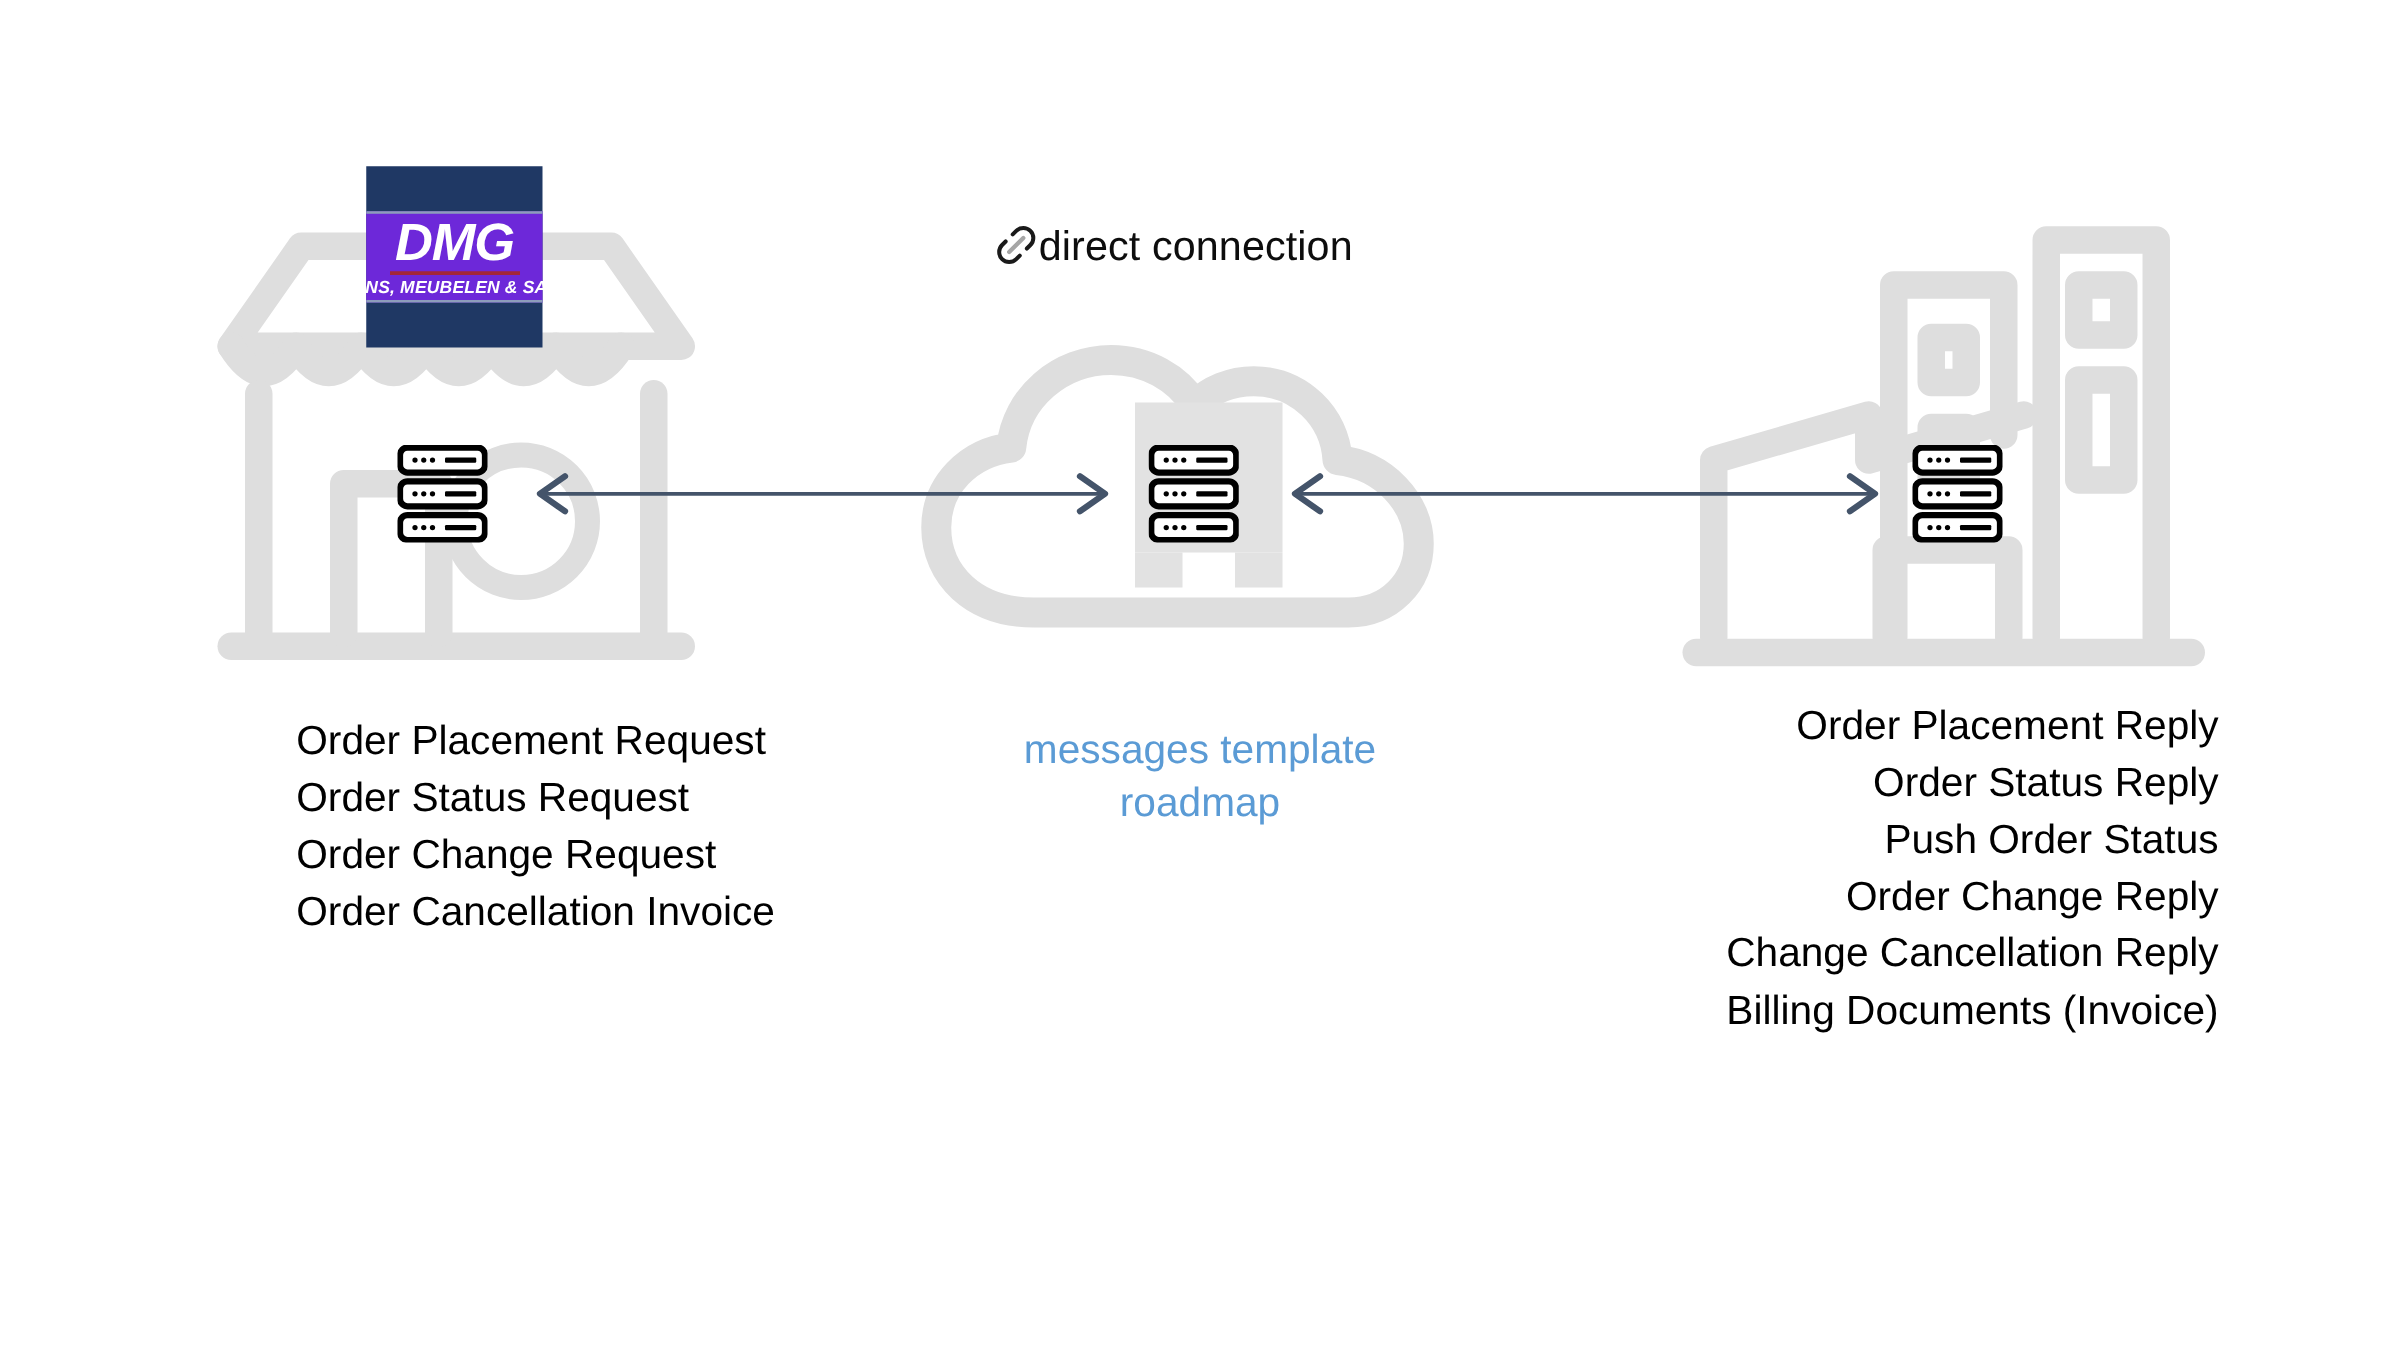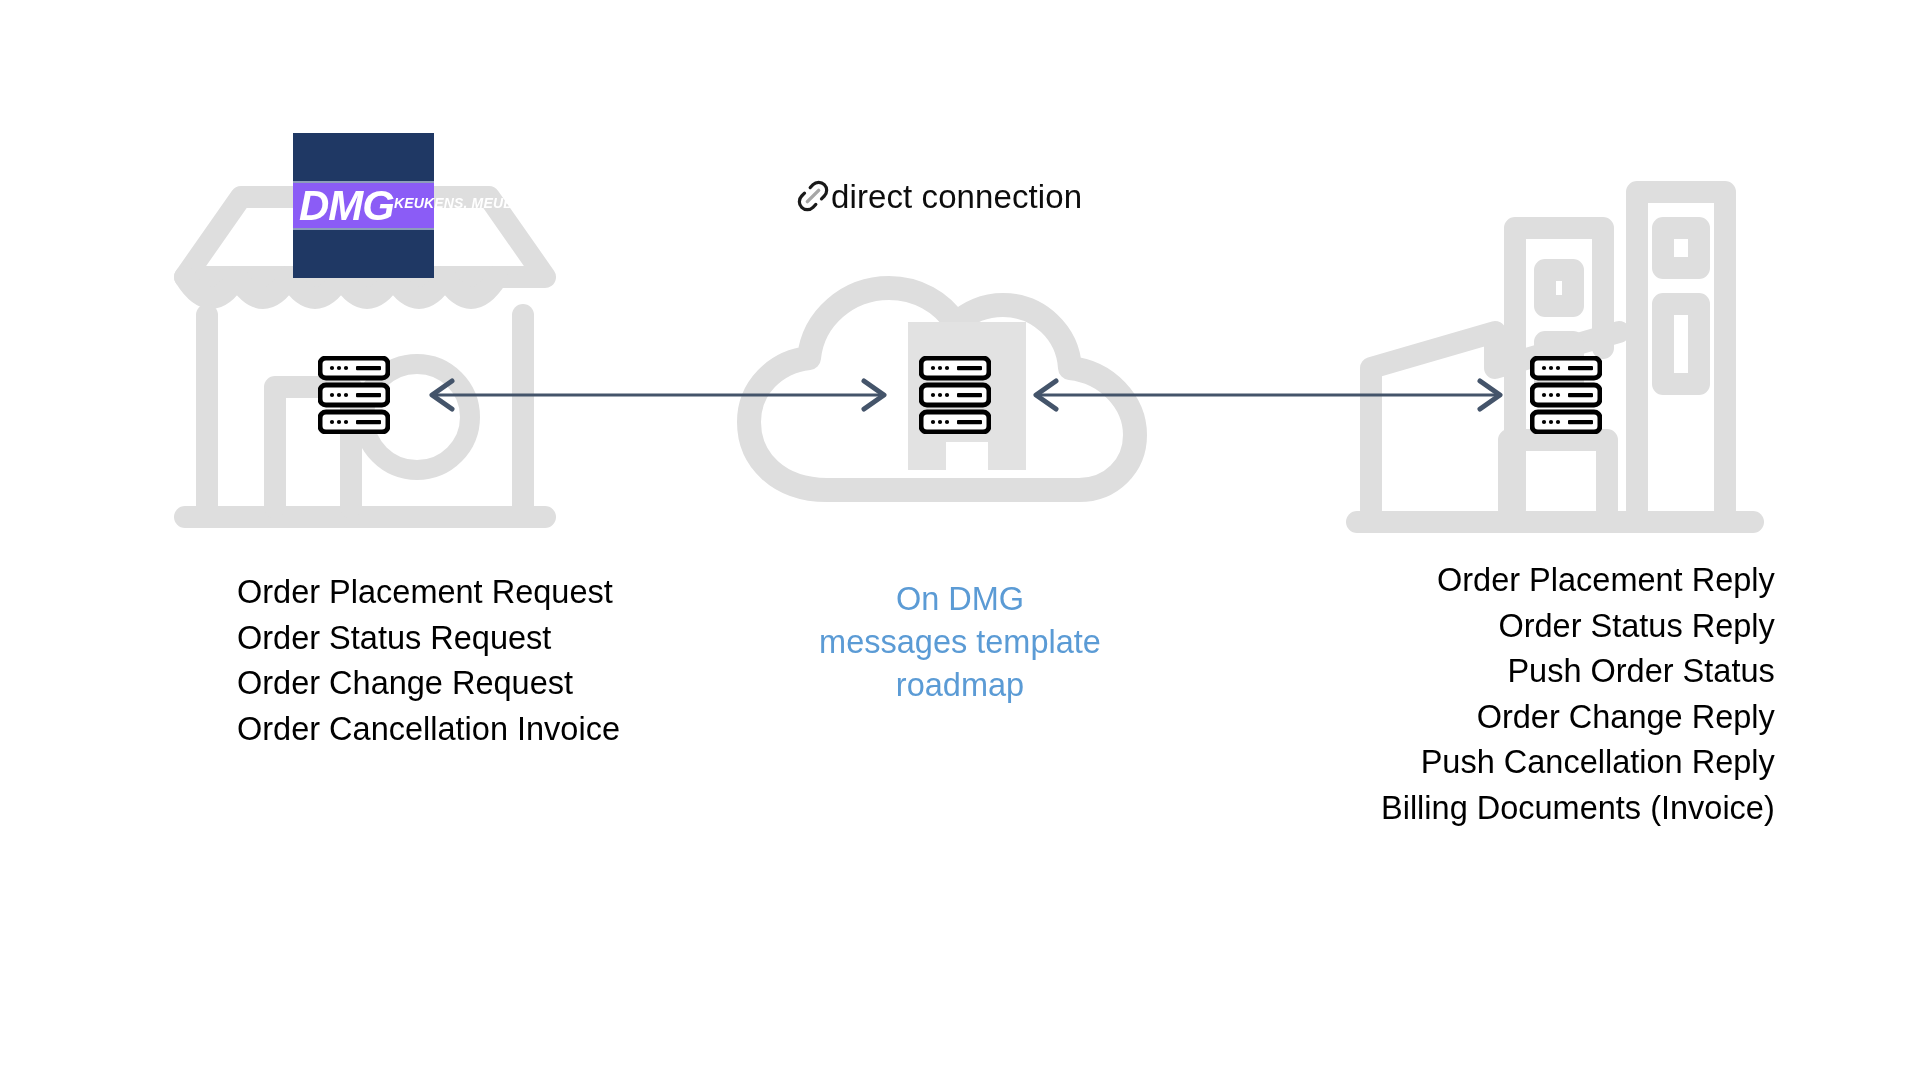--- a/index.html
+++ b/index.html
@@ -60,25 +60,25 @@
     display: flex;
     flex-direction: column;
     justify-content: center;
     align-items: center;
     z-index: 6;
   }
   #dmg-logo .logo-inner {
     width: 100%;
     padding: 0 6px;
     display: flex;
-    flex-direction: row;
+    flex-direction: column;
     align-items: center;
     border-top: 2px solid #8d9dbb;
     border-bottom: 2px solid #8d9dbb;
-    background: #8b5cf6;
+    background: #6d28d9;
   }
   #dmg-logo .logo-word {
     font-family: "Liberation Sans", sans-serif;
     font-weight: bold;
     font-style: italic;
     font-size: 42px;
     line-height: 1.02;
     color: #ffffff;
     letter-spacing: -1px;
     margin-top: 2px;
@@ -309,27 +309,26 @@
   </svg>
 
   <div class="msg-list" id="left-messages">
     <div>Order Placement Request</div>
     <div>Order Status Request</div>
     <div>Order Change Request</div>
     <div>Order Cancellation Invoice</div>
   </div>
 
   <div id="center-caption">
-    <div>On DMG</div>
     <div>messages template</div>
     <div>roadmap</div>
   </div>
 
   <div class="msg-list" id="right-messages">
     <div>Order Placement Reply</div>
     <div>Order Status Reply</div>
     <div>Push Order Status</div>
     <div>Order Change Reply</div>
-    <div>Push Cancellation Reply</div>
+    <div>Change Cancellation Reply</div>
     <div>Billing Documents (Invoice)</div>
   </div>
 
 </div>
 
 </body></html>

